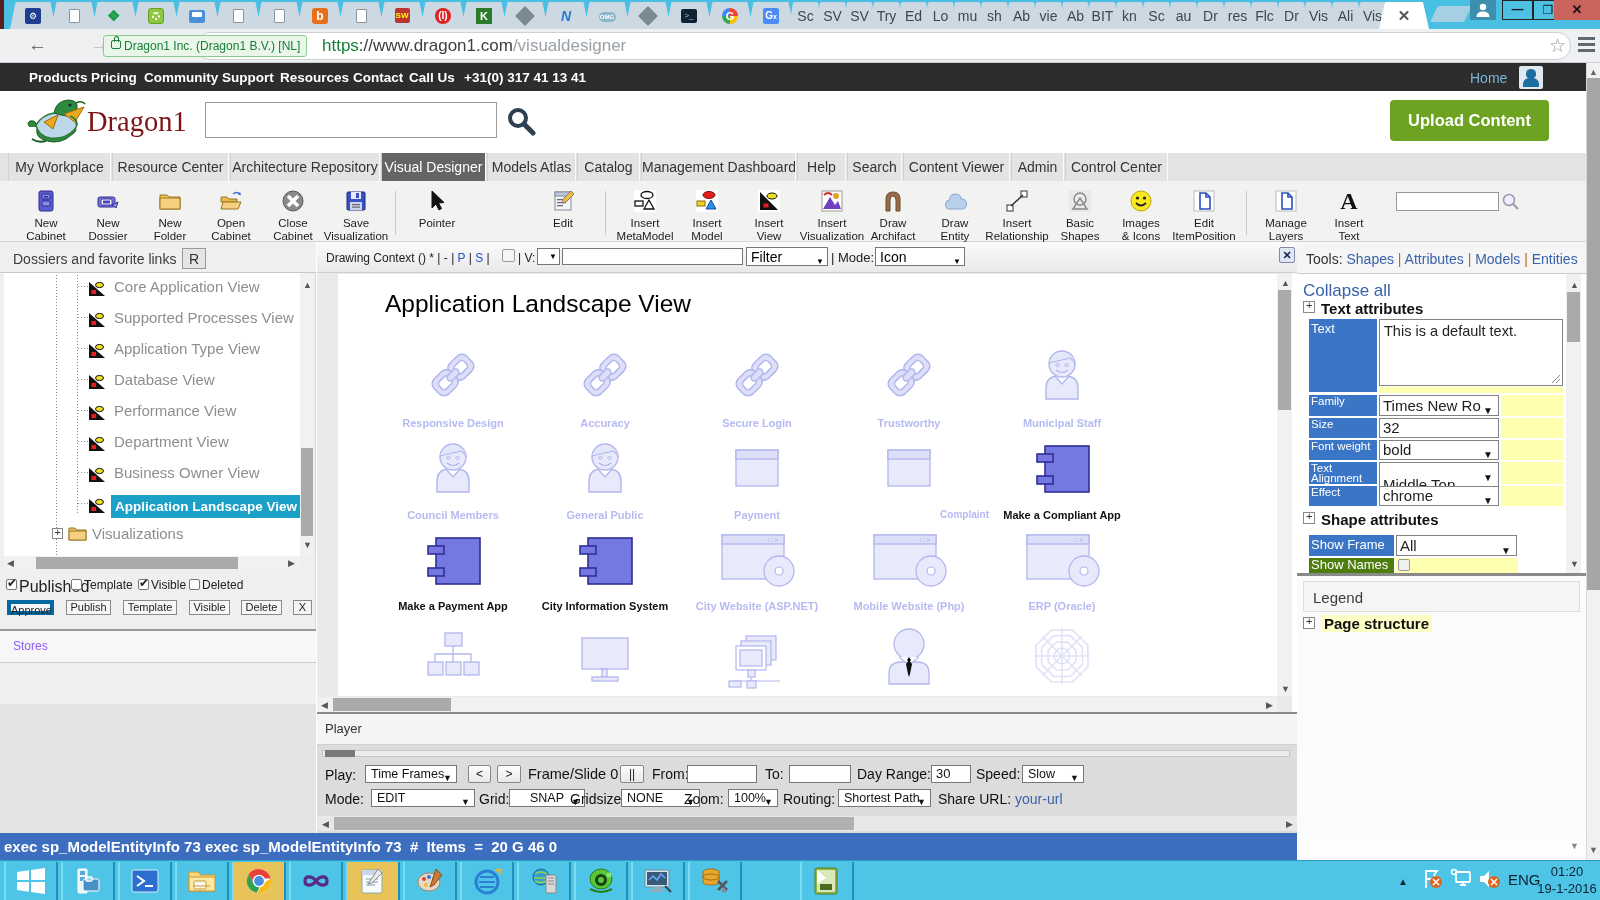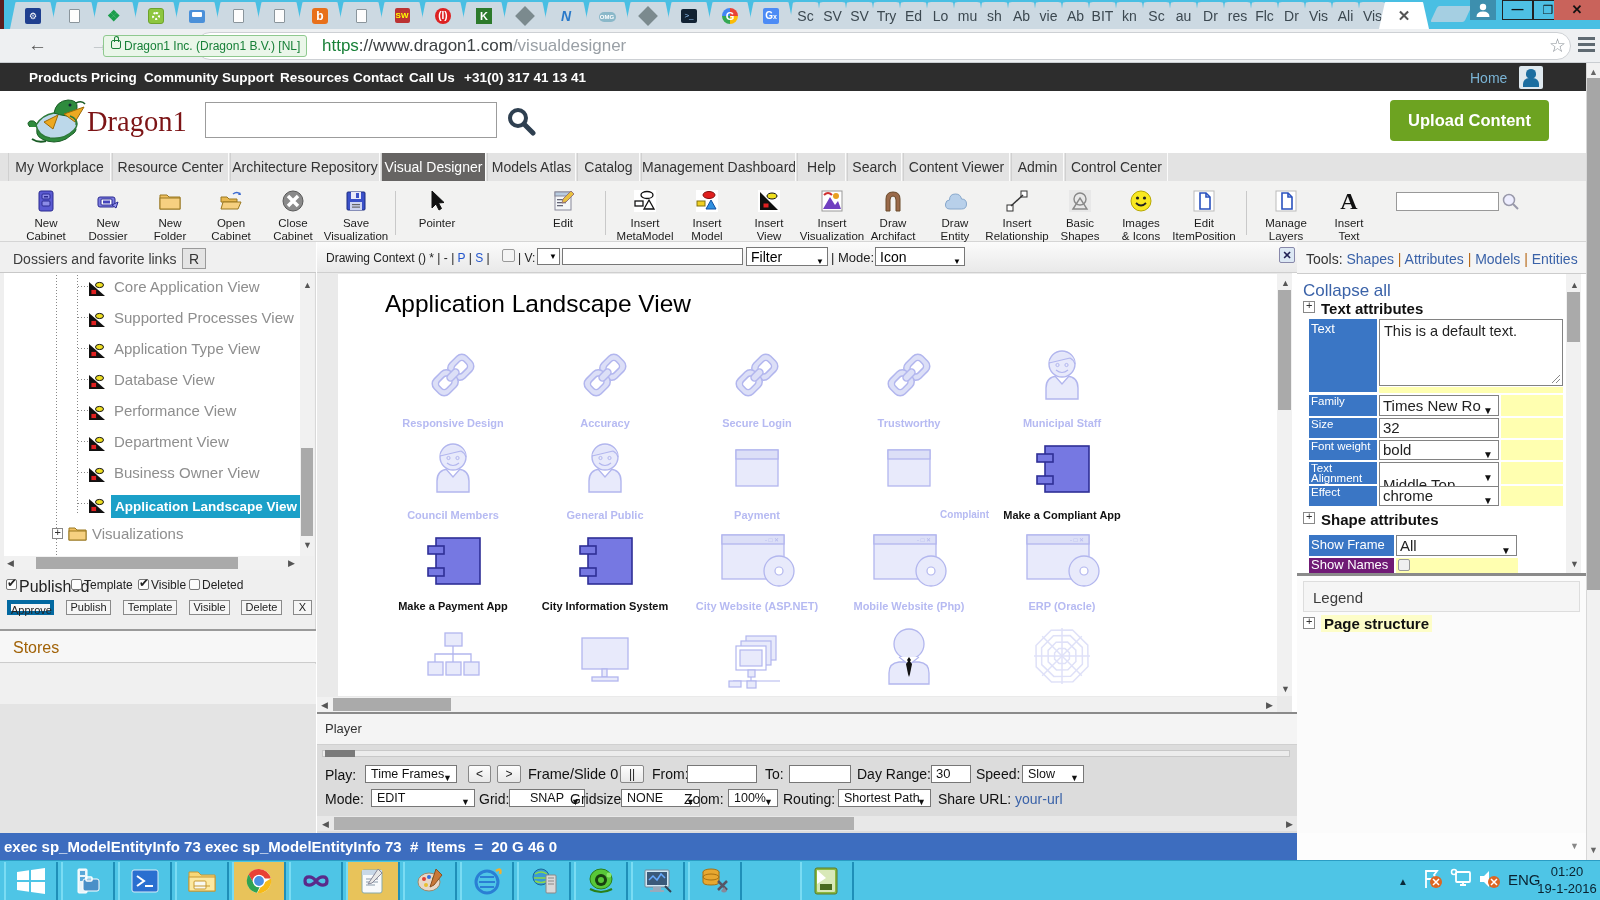--- a/index.html
+++ b/index.html
@@ -428,21 +428,21 @@
 <div class="abs" style="left:189px;top:579px;width:11px;height:11px;background:#fdfdfd;border:1px solid #777;border-radius:2px"></div>
 <div class="abs" style="left:202px;top:578px;font-size:12px;color:#222">Deleted</div>
 <div class="abs" style="left:7px;top:600px;width:47px;height:15px;background:#f6f6f6;border:4px solid #0369a1;text-align:center;font-size:11px;line-height:13px;color:#222">Approve</div>
 <div class="abs" style="left:66px;top:600px;width:45px;height:15px;background:#f6f6f6;border:1px solid #8a8a8a;text-align:center;font-size:11px;line-height:13px;color:#222">Publish</div>
 <div class="abs" style="left:123px;top:600px;width:54px;height:15px;background:#f6f6f6;border:1px solid #8a8a8a;text-align:center;font-size:11px;line-height:13px;color:#222">Template</div>
 <div class="abs" style="left:189px;top:600px;width:41px;height:15px;background:#f6f6f6;border:1px solid #8a8a8a;text-align:center;font-size:11px;line-height:13px;color:#222">Visible</div>
 <div class="abs" style="left:241px;top:600px;width:41px;height:15px;background:#f6f6f6;border:1px solid #8a8a8a;text-align:center;font-size:11px;line-height:13px;color:#222">Delete</div>
 <div class="abs" style="left:293px;top:600px;width:19px;height:15px;background:#f6f6f6;border:1px solid #8a8a8a;text-align:center;font-size:11px;line-height:13px;color:#222">X</div>
 <div class="abs" style="left:0;top:629px;width:316px;height:2px;background:#9a9a9a"></div>
 <div class="abs" style="left:0;top:631px;width:316px;height:32px;background:#f7f7f7;border-bottom:1px solid #ccc"></div>
-<div class="abs" style="left:13px;top:639px;font-size:16px;color:#a16207">Stores</div>
+<div class="abs" style="left:13px;top:639px;font-size:12px;color:#8b5cf6">Stores</div>
 <div class="abs" style="left:0;top:664px;width:316px;height:40px;background:#f0f0f0"></div>
 <div class="abs" style="left:0;top:704px;width:316px;height:129px;background:#e4e4e4"></div>
 <div class="abs" id="canvaszone"></div>
 <div class="abs" style="left:317px;top:242px;width:980px;height:31px;background:linear-gradient(#fbfbfb,#e9e9e9);border-bottom:1px solid #cfcfcf"></div>
 <div class="abs" style="left:326px;top:251px;font-size:12px;color:#222">Drawing Context () * | - | <span style="color:#2255cc">P</span> | <span style="color:#2255cc">S</span> |</div>
 <div class="abs" style="left:502px;top:249px;width:13px;height:13px;background:#f4f4f4;border:1px solid #999;border-radius:2px"></div>
 <div class="abs" style="left:518px;top:251px;font-size:12px;color:#222">| V:</div>
 <div class="abs" style="left:537px;top:248px;width:23px;height:17px;background:#fff;border:1px solid #777">
       <span style="position:absolute;right:2px;top:3px;font-size:8px">▼</span>
     </div>
@@ -667,21 +667,21 @@
 <div class="abs" style="left:1379px;top:462px;width:120px;height:22px;background:#fff;border:1px solid #828282;font-size:15px;color:#222;padding:12px 3px;line-height:20px">Middle Top<span style="position:absolute;right:5px;top:5px;font-size:10px;color:#111">▼</span></div>
 <div class="abs" style="left:1309px;top:486px;width:68px;height:20px;background:#3a76c5;color:#fff;font-size:11.5px;line-height:10.4px;padding:1px 0 0 2px">Effect</div>
 <div class="abs" style="left:1501px;top:486px;width:62px;height:20px;background:#ffffb0"></div>
 <div class="abs" style="left:1379px;top:486px;width:120px;height:20px;background:#fff;border:1px solid #828282;font-size:15px;color:#222;padding:0 3px;line-height:18px">chrome<span style="position:absolute;right:5px;top:5px;font-size:10px;color:#111">▼</span></div>
 <div class="abs" style="left:1303px;top:512px;width:12px;height:12px;border:1px solid #888;background:#fff">
       <span style="position:absolute;left:2px;top:-3px;font-size:11px;color:#333">+</span>
     </div>
 <div class="abs" style="left:1321px;top:511px;font-size:15px;font-weight:bold;color:#111">Shape attributes</div>
 <div class="abs" style="left:1309px;top:535px;width:85px;height:21px;background:#3a76c5;color:#fff;font-size:13px;line-height:20px;padding-left:2px">Show Frame</div>
 <div class="abs" style="left:1396px;top:535px;width:121px;height:21px;background:#fff;border:1px solid #828282;font-size:15px;color:#222;padding:0 3px;line-height:19px">All<span style="position:absolute;right:5px;top:5px;font-size:10px;color:#111">▼</span></div>
-<div class="abs" style="left:1309px;top:558px;width:85px;height:15px;background:#701a75;color:#fff;font-size:13px;line-height:14px;padding-left:2px">Show Names</div>
+<div class="abs" style="left:1309px;top:558px;width:85px;height:15px;background:#4d7c0f;color:#fff;font-size:13px;line-height:14px;padding-left:2px">Show Names</div>
 <div class="abs" style="left:1396px;top:558px;width:122px;height:15px;background:#ffffb0"></div>
 <div class="abs" style="left:1398px;top:559px;width:12px;height:12px;background:#f0f0f0;border:1px solid #999;border-radius:2px"></div>
 <div class="sbv" style="left:1566px;top:274px;width:15px;height:299px"></div>
 <div class="arr" style="left:1570px;top:281px">▲</div>
 <div class="sbthumb" style="left:1567px;top:292px;width:13px;height:50px"></div>
 <div class="arr" style="left:1570px;top:560px">▼</div>
 <div class="abs" style="left:1297px;top:573px;width:289px;height:3px;background:#8a8a8a"></div>
 <div class="abs" style="left:1297px;top:576px;width:289px;height:257px;background:#fbfbfb"></div>
 <div class="abs" style="left:1303px;top:581px;width:277px;height:31px;background:#f5f5f5;border:1px solid #ddd"></div>
 <div class="abs" style="left:1313px;top:589px;font-size:15px;color:#3c3c3c">Legend</div>

